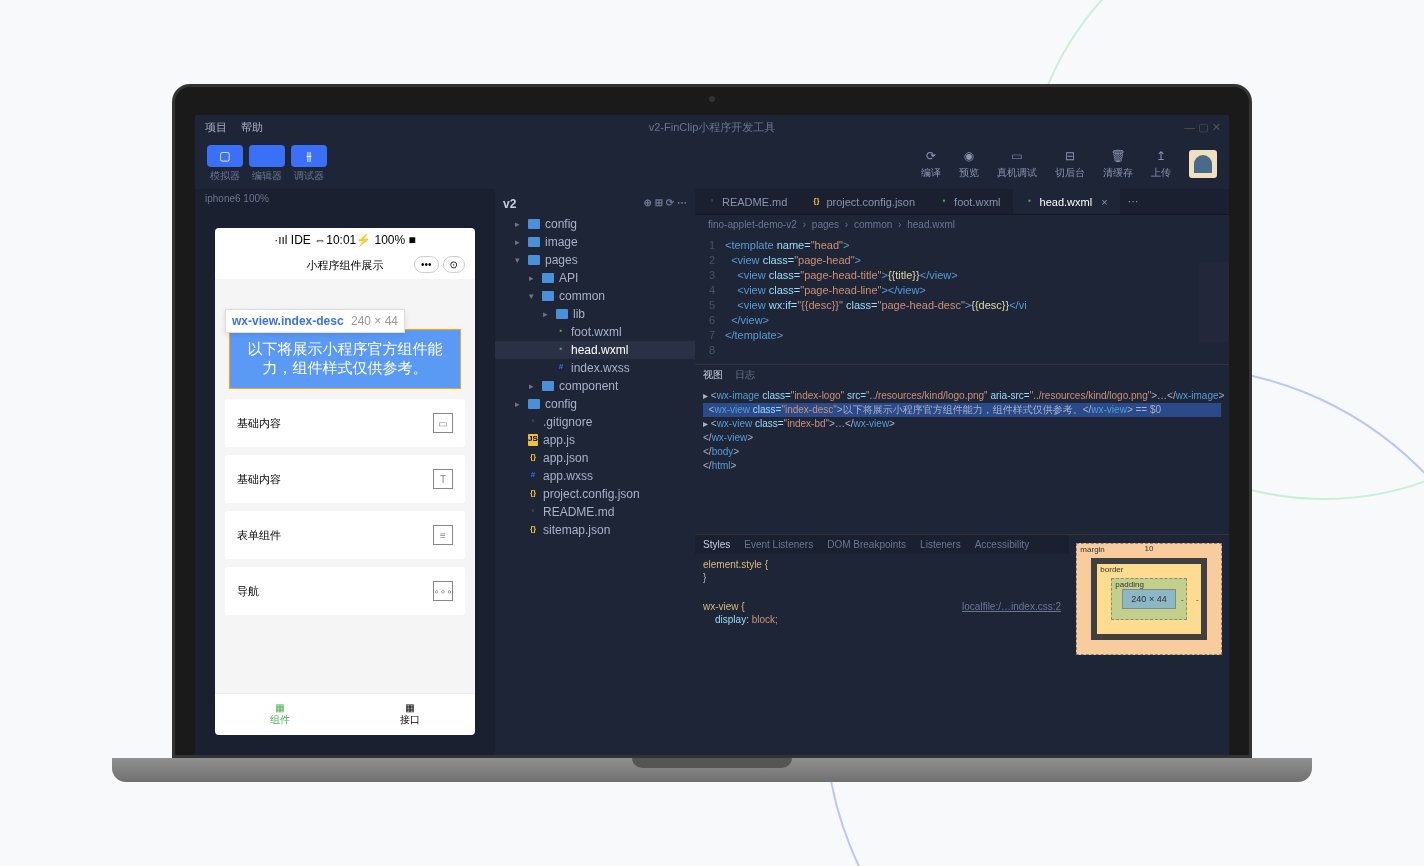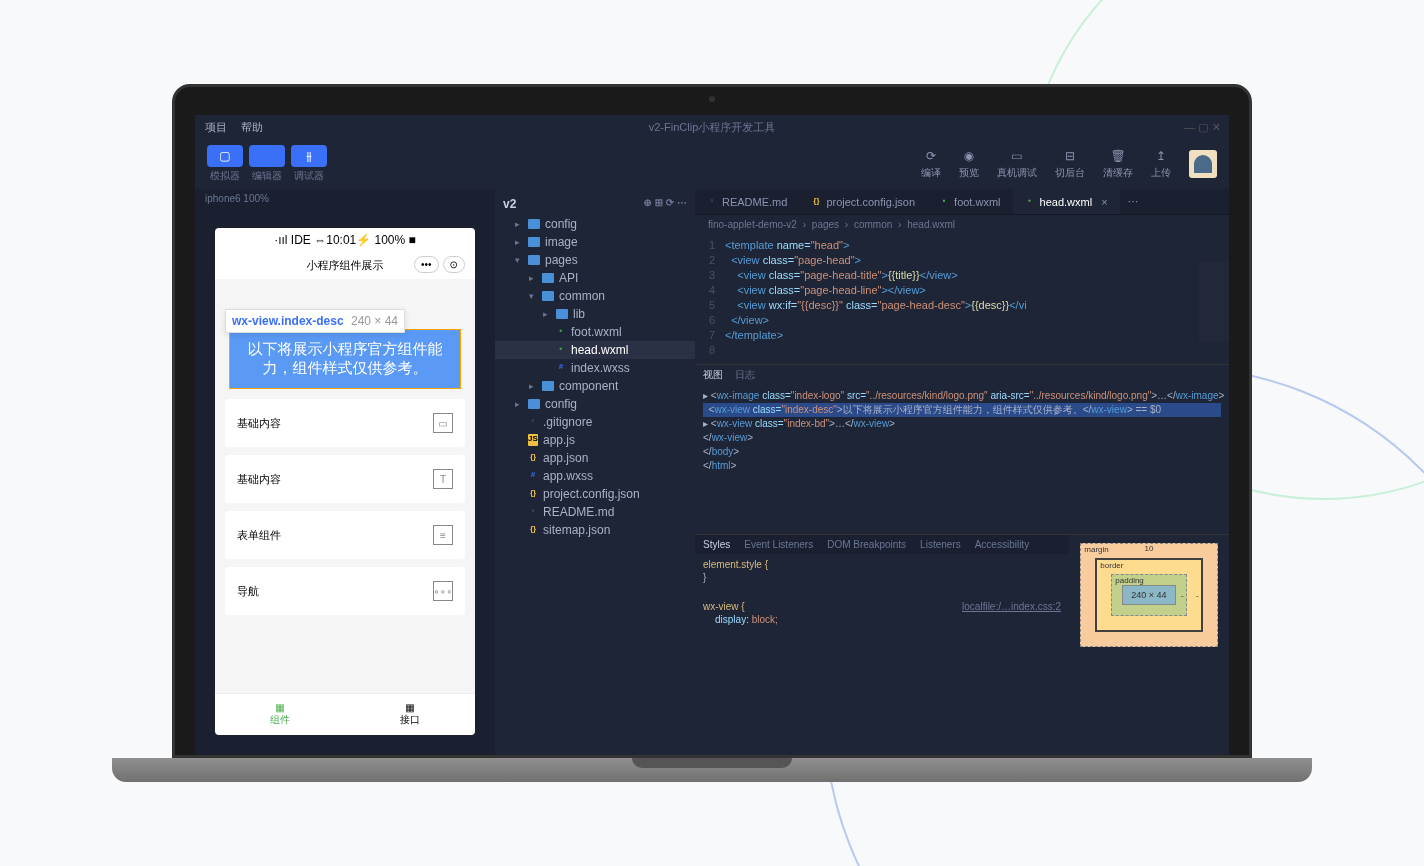--- a/index.html
+++ b/index.html
@@ -90,21 +90,21 @@
 .styles-tabs{display:flex;gap:14px;padding:4px 8px;color:#6b7694;background:#1a2030}
 .styles-tabs .active{color:#c8d0e0}
 .styles-filter{display:flex;justify-content:space-between;padding:3px 8px;border-bottom:1px solid #333;color:#6b7694}
 .css-block{padding:4px 8px;font-family:Consolas,monospace;line-height:13px}
 .css-sel{color:#d7ba7d}
 .css-prop{color:#9cdcfe;padding-left:12px}
 .css-val{color:#ce9178}
 .css-src{float:right;color:#6b7694;text-decoration:underline}
 .box-model{width:160px;padding:8px;display:flex;align-items:flex-start;justify-content:center}
 .bm-margin{border:1px dashed #888;background:#f9cc9d;padding:14px;position:relative;font-size:9px;color:#333}
-.bm-border{border:2px solid #404040;background:#fddb8f;padding:14px;position:relative}
+.bm-border{border:6px solid #404040;background:#fddb8f;padding:14px;position:relative}
 .bm-padding{border:1px dashed #888;background:#c3d08b;padding:10px;position:relative}
 .bm-content{border:1px solid #888;background:#8cb7c7;padding:4px 8px;color:#333;white-space:nowrap}
 .bm-label{position:absolute;top:1px;left:3px;font-size:8px}
 .bm-val{position:absolute;font-size:8px}
 .bm-top{top:0;left:50%;transform:translateX(-50%)}
 .bm-right{right:2px;top:50%;transform:translateY(-50%)}
 .minimap{position:absolute;right:0;top:28px;width:30px;height:80px;background:#252b3d;opacity:0.5}
 </style>
 </head>
 <body>

